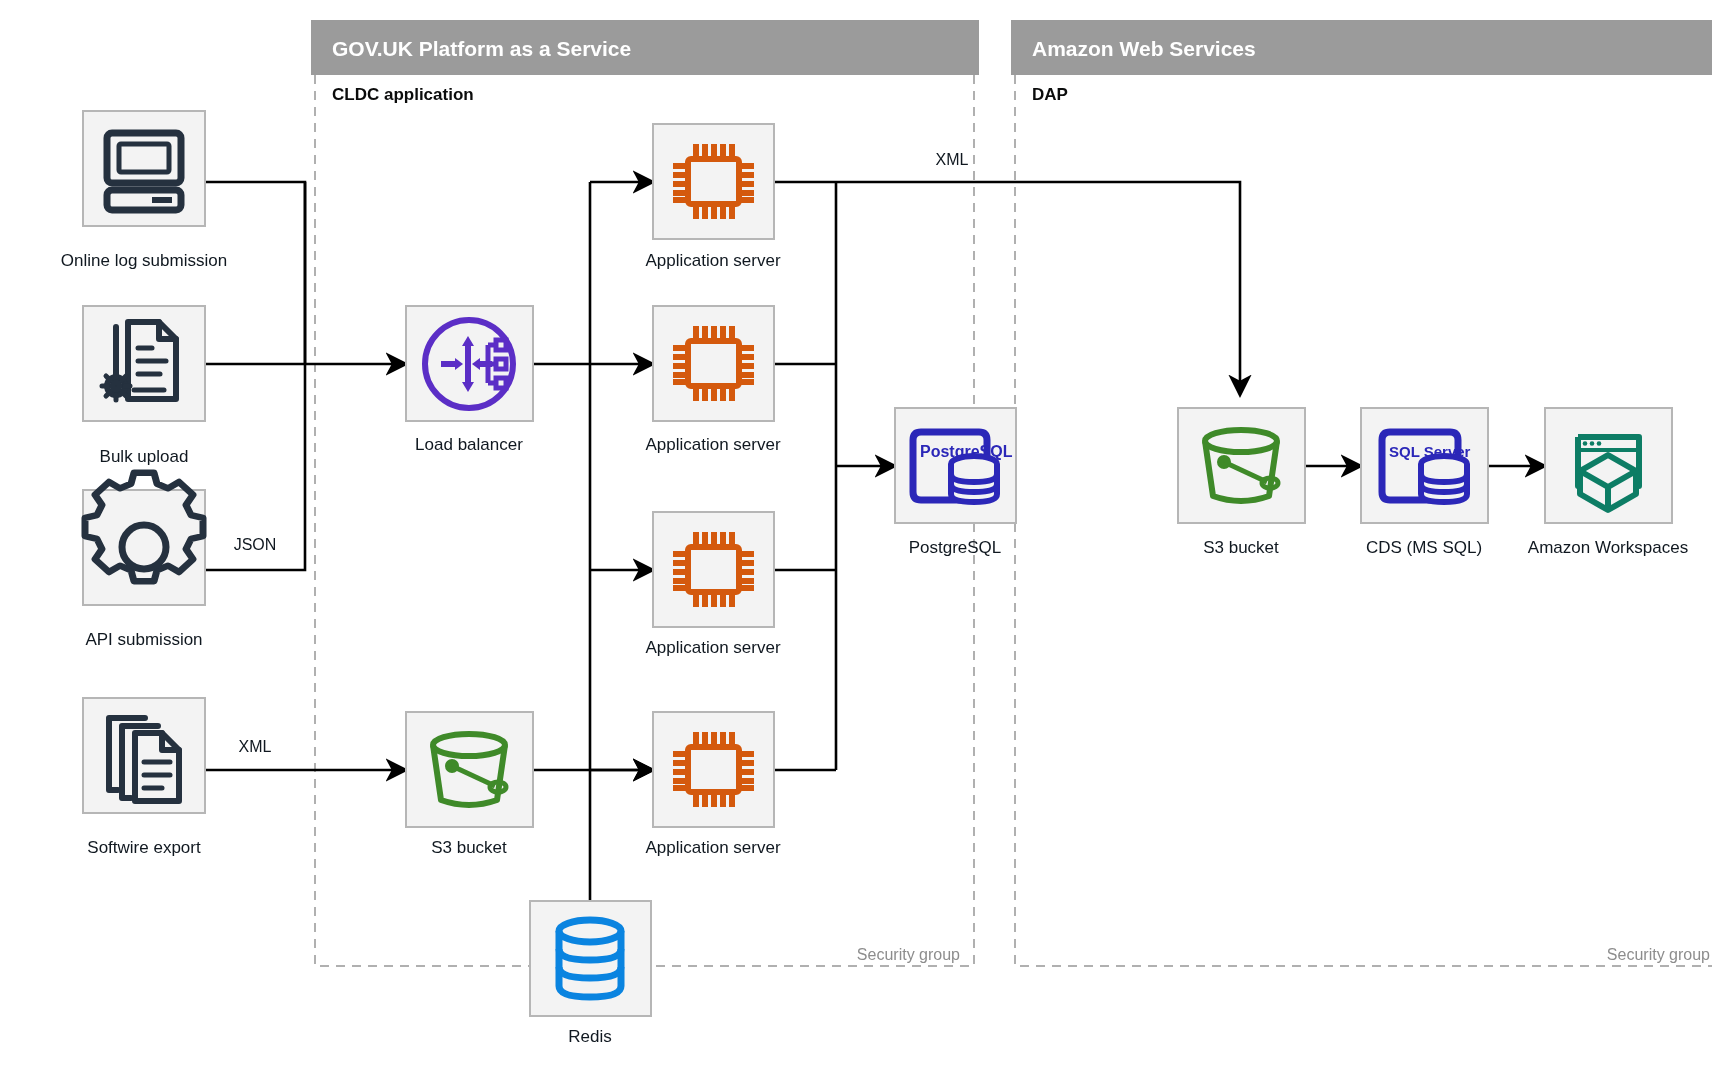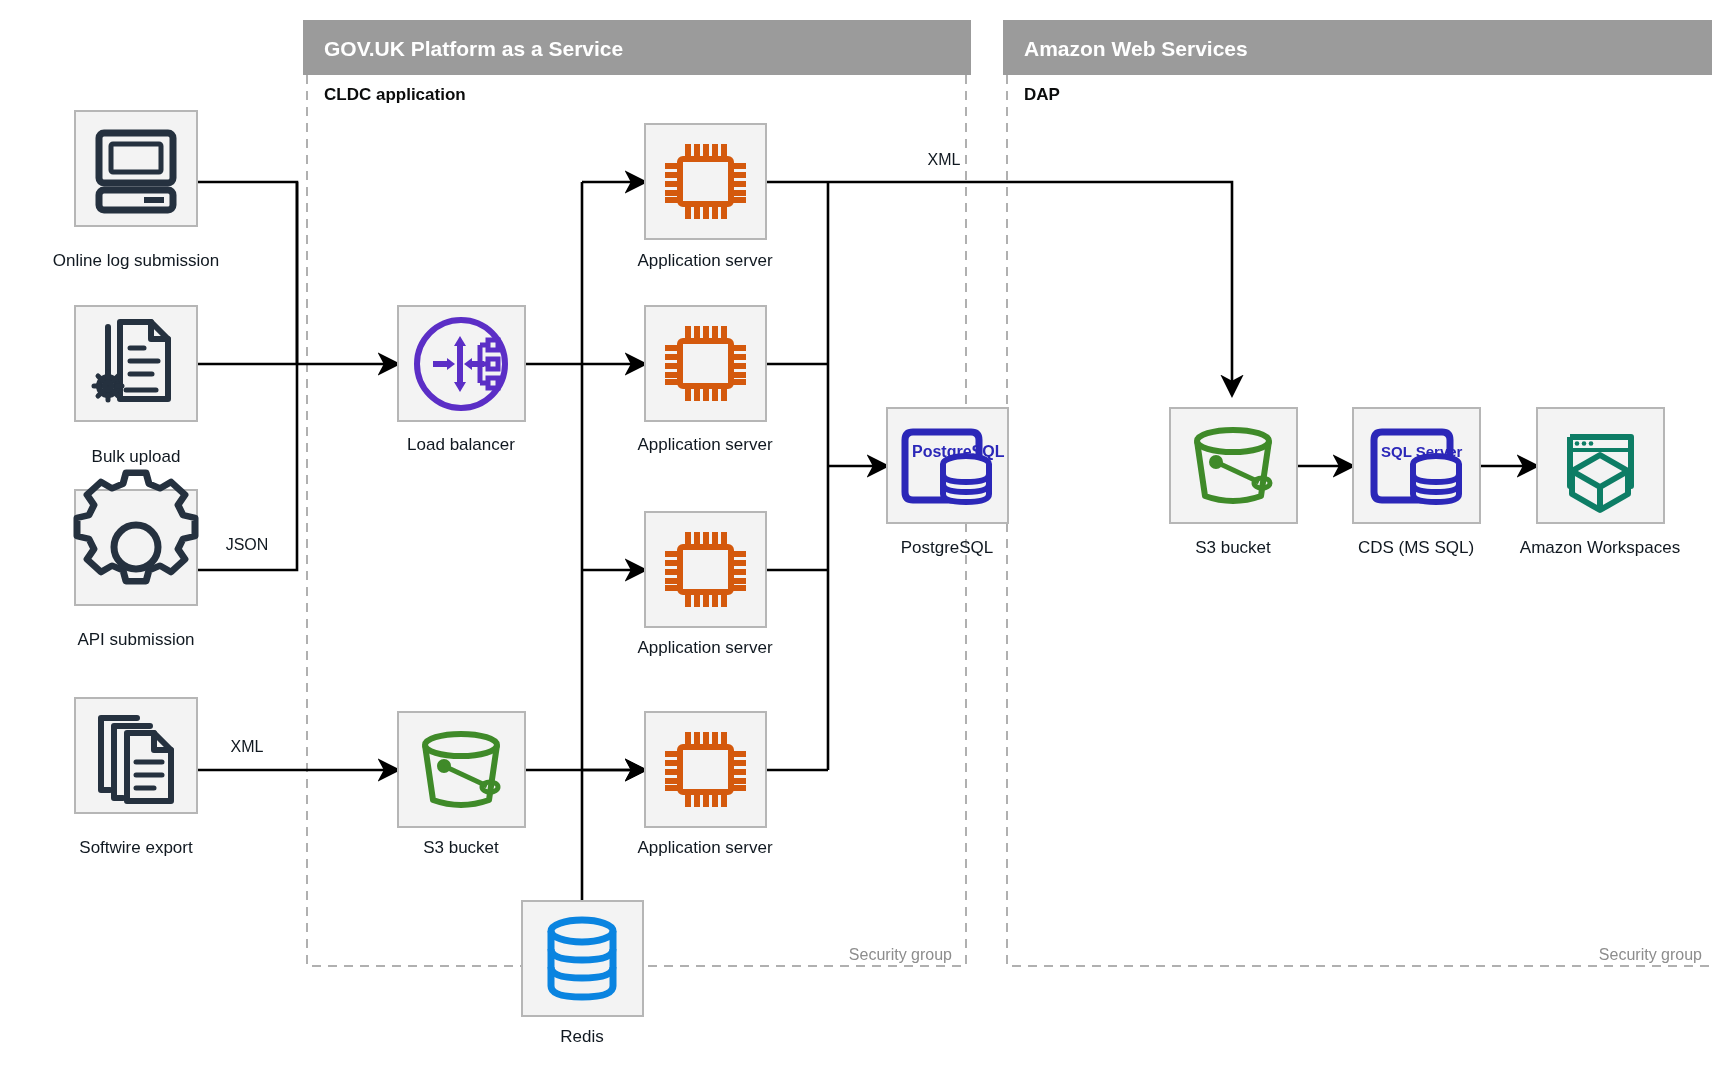--- a/index.html
+++ b/index.html
@@ -1,18 +1,18 @@
 <!DOCTYPE html>
 <html><head>
 <meta charset="utf-8">
 <style>
   html,body{margin:0;padding:0;background:#ffffff;}
   body{width:1712px;height:1082px;position:relative;overflow:hidden;
        font-family:"Liberation Sans","DejaVu Sans",sans-serif;color:#101820;}
-  #stage{position:absolute;left:4px;top:0;width:1552px;height:1082px;text-align:right;}
+  #stage{position:absolute;left:12px;top:0;width:1552px;height:1082px;text-align:right;}
   svg.layer{position:absolute;left:0;top:0;width:1712px;height:1082px;overflow:visible;}
   .zone-title{font-size:21px;font-weight:bold;fill:#ffffff;}
   .group-title{font-size:17px;font-weight:bold;fill:#0b0c0c;}
   .node-label{font-size:17px;fill:#101820;text-anchor:middle;}
   .edge-label{font-size:16px;fill:#101820;text-anchor:middle;}
   .secgrp-label{font-size:16px;fill:#8d8d8d;text-anchor:end;}
   .wire{stroke:#000000;stroke-width:2.6;fill:none;}
   .iconbox{fill:#f3f3f3;stroke:#b6b6b6;stroke-width:2;}
   .zoneband{fill:#9b9b9b;}
   .dashbox{fill:none;stroke:#b0b0b0;stroke-width:2;stroke-dasharray:9 7;}

